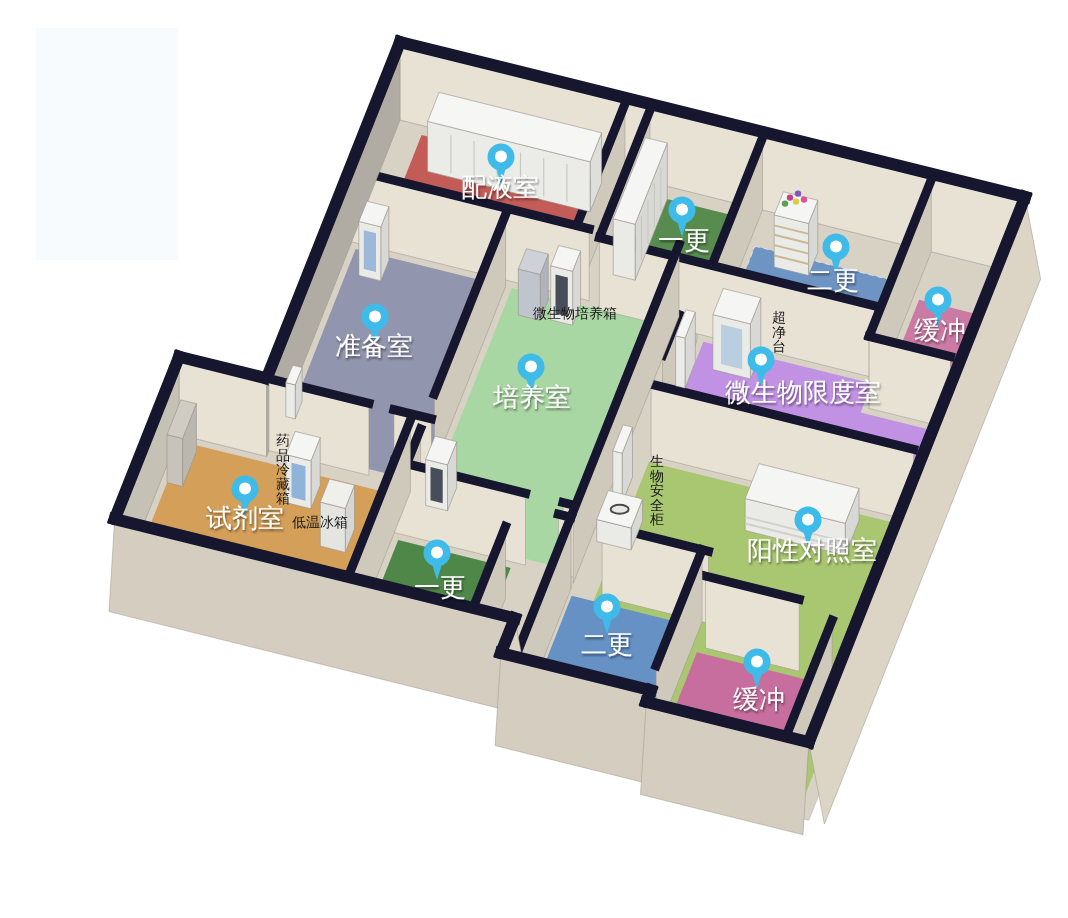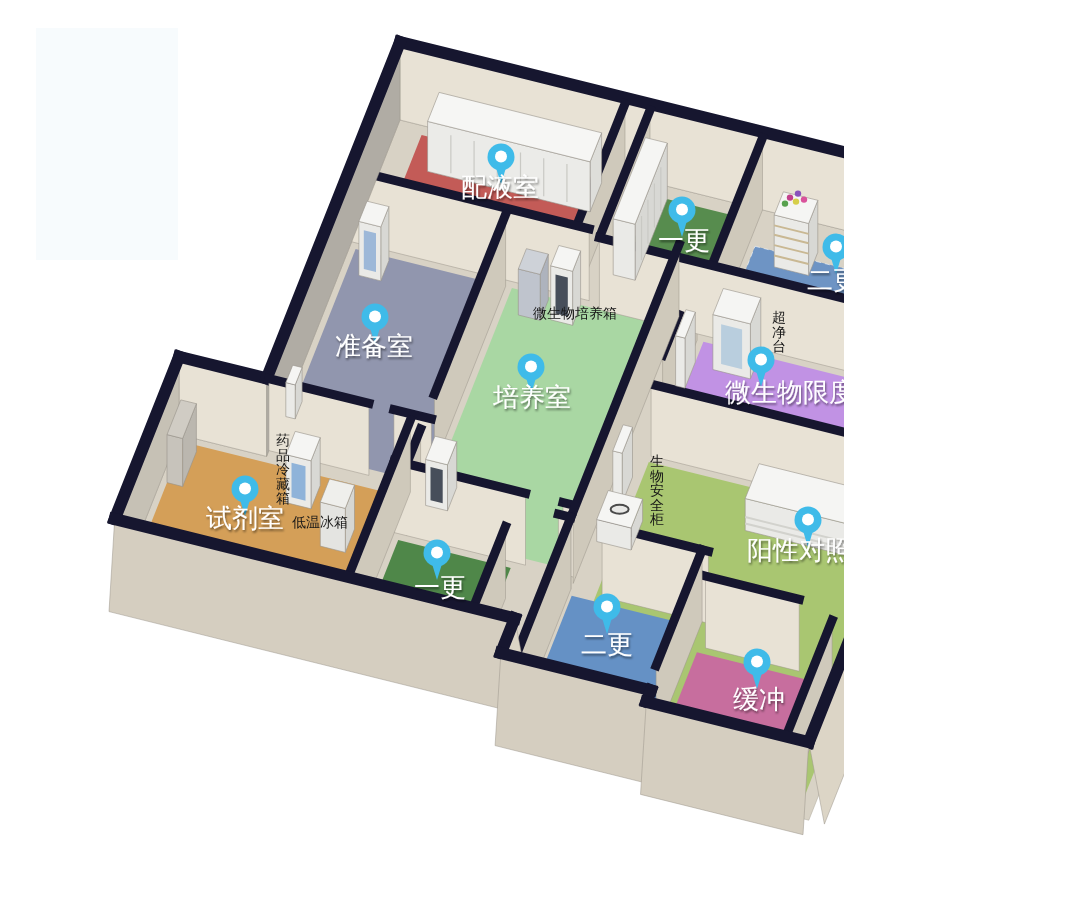--- a/index.html
+++ b/index.html
@@ -1,16 +1,16 @@
 <!DOCTYPE html>
 <html><head>
 <meta charset="utf-8">
 <style>
   html,body{margin:0;padding:0;background:#ffffff;}
-  .stage{position:relative;width:844px;height:918px;background:#ffffff;overflow:hidden;
+  .stage{position:relative;width:1068px;height:918px;background:#ffffff;overflow:hidden;
          font-family:"DejaVu Sans","Liberation Sans",sans-serif;}
   svg{position:absolute;left:0;top:0;}
   .room-label{font-size:26px;fill:#ffffff;text-anchor:middle;filter:url(#lsh);
               font-family:"DejaVu Sans","Liberation Sans",sans-serif;}
   .equip-label{font-size:14px;fill:#161616;text-anchor:middle;
                font-family:"DejaVu Sans","Liberation Serif",serif;}
 </style>
 </head>
 <body>
 

